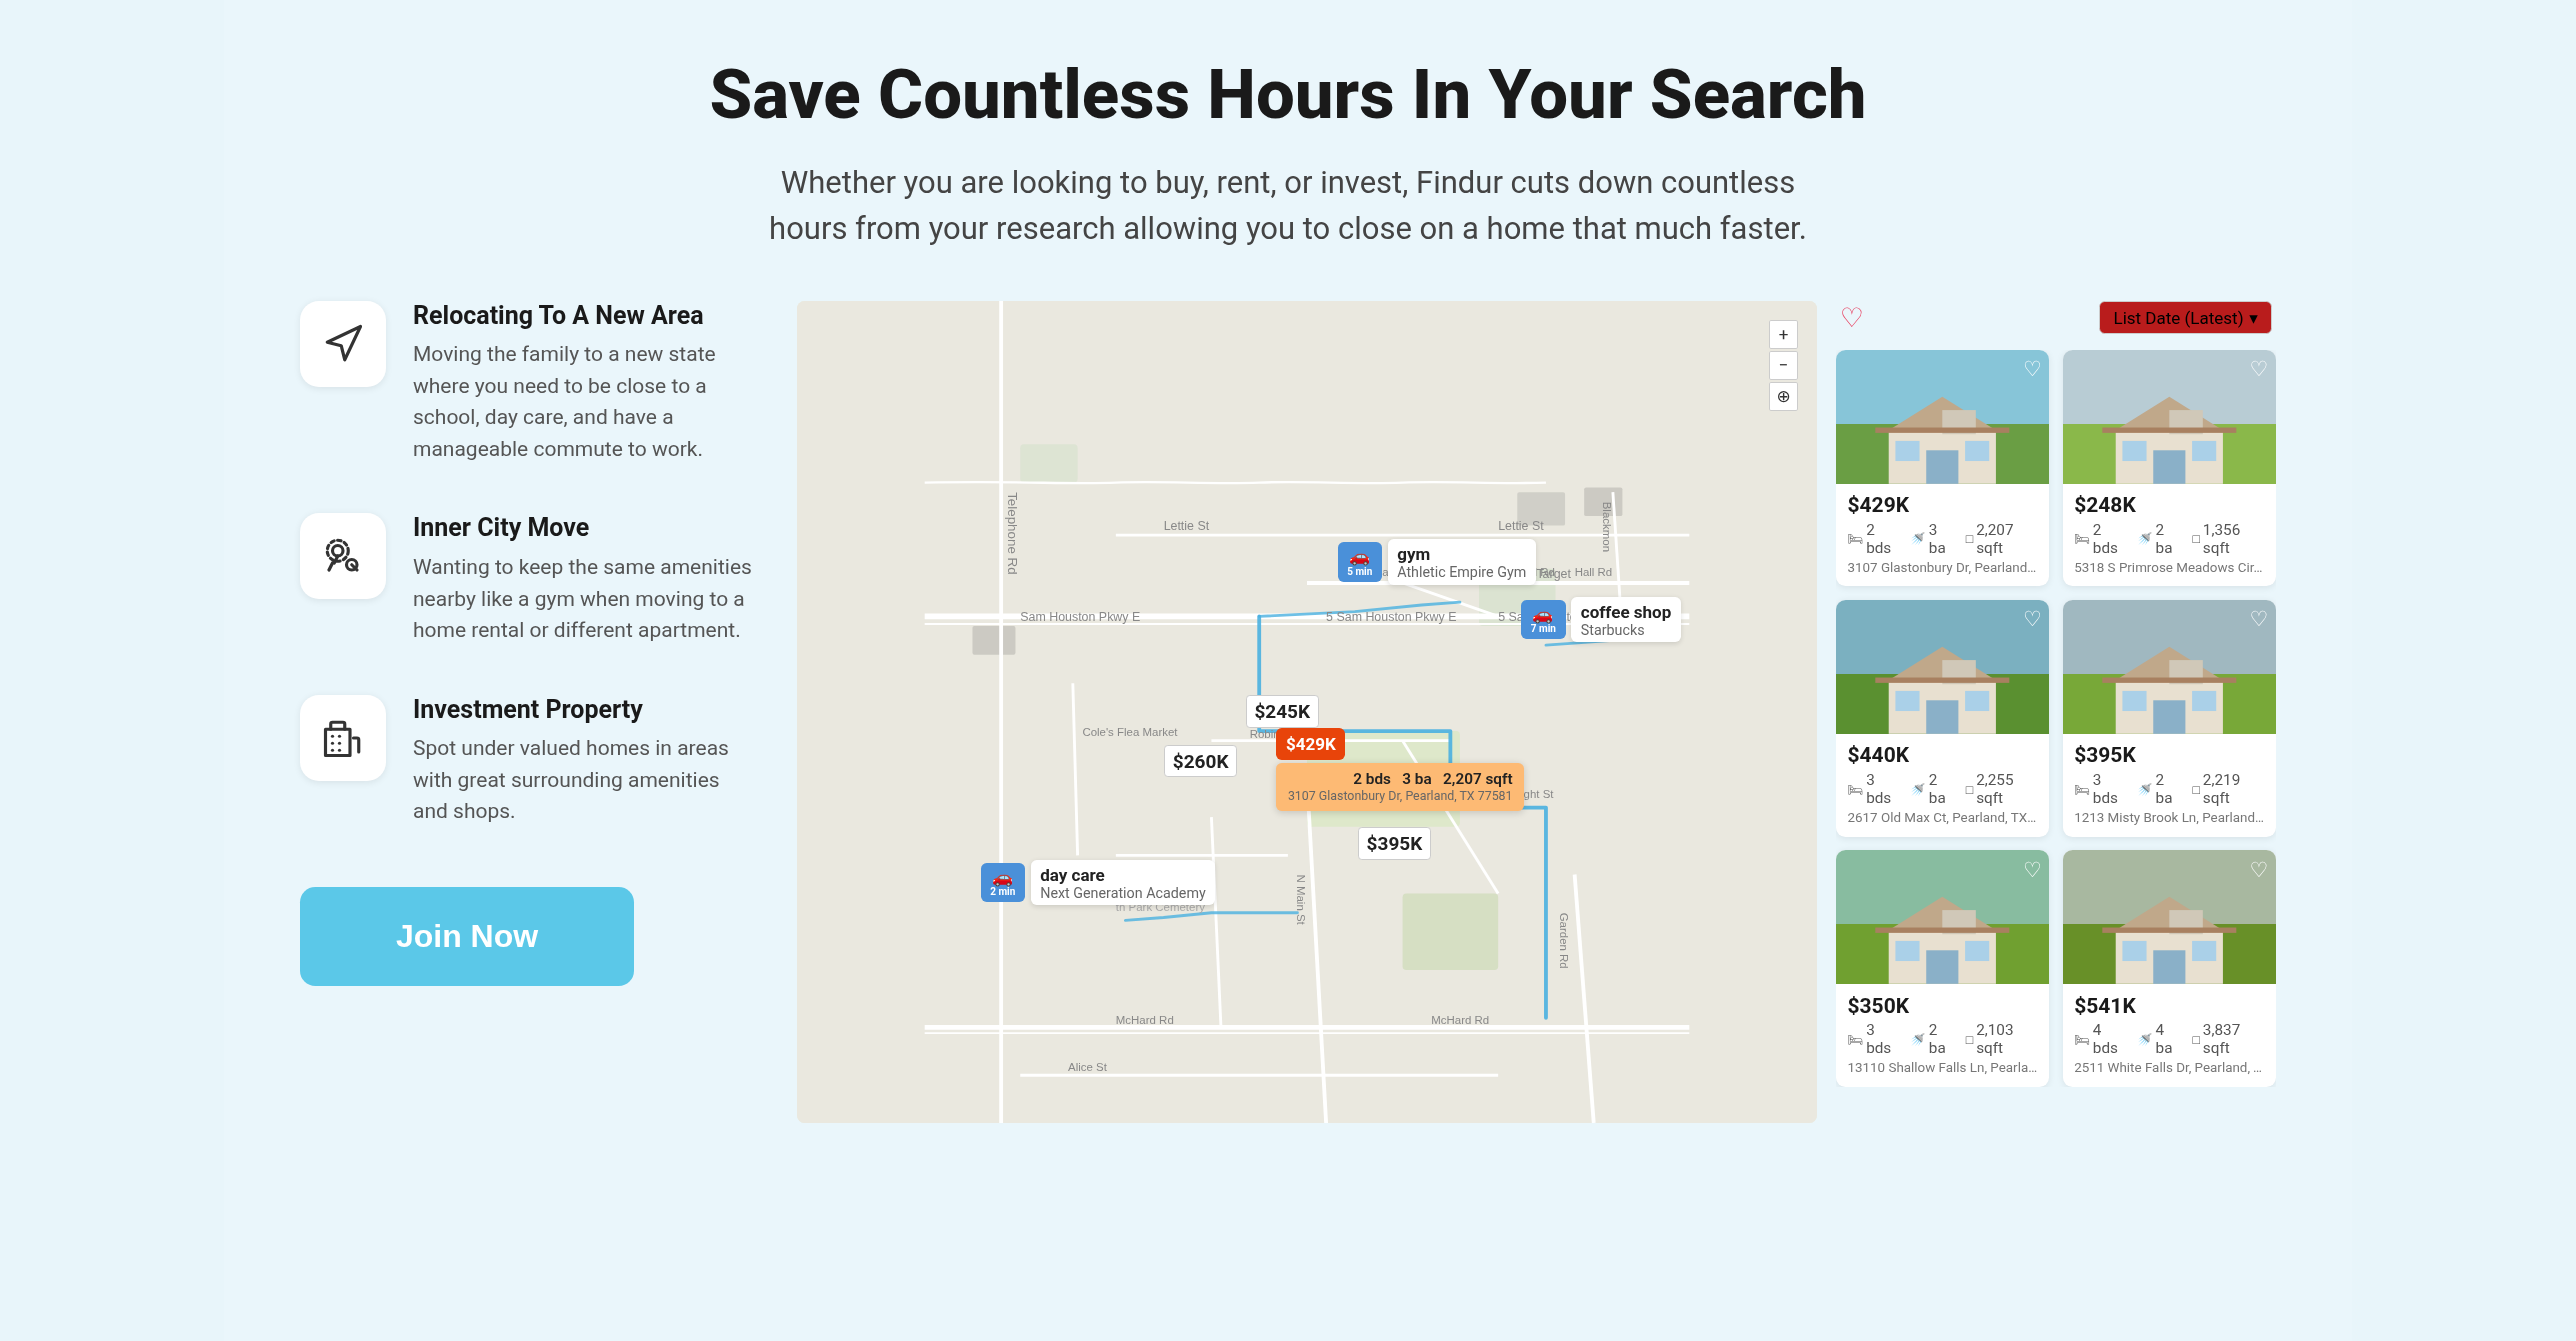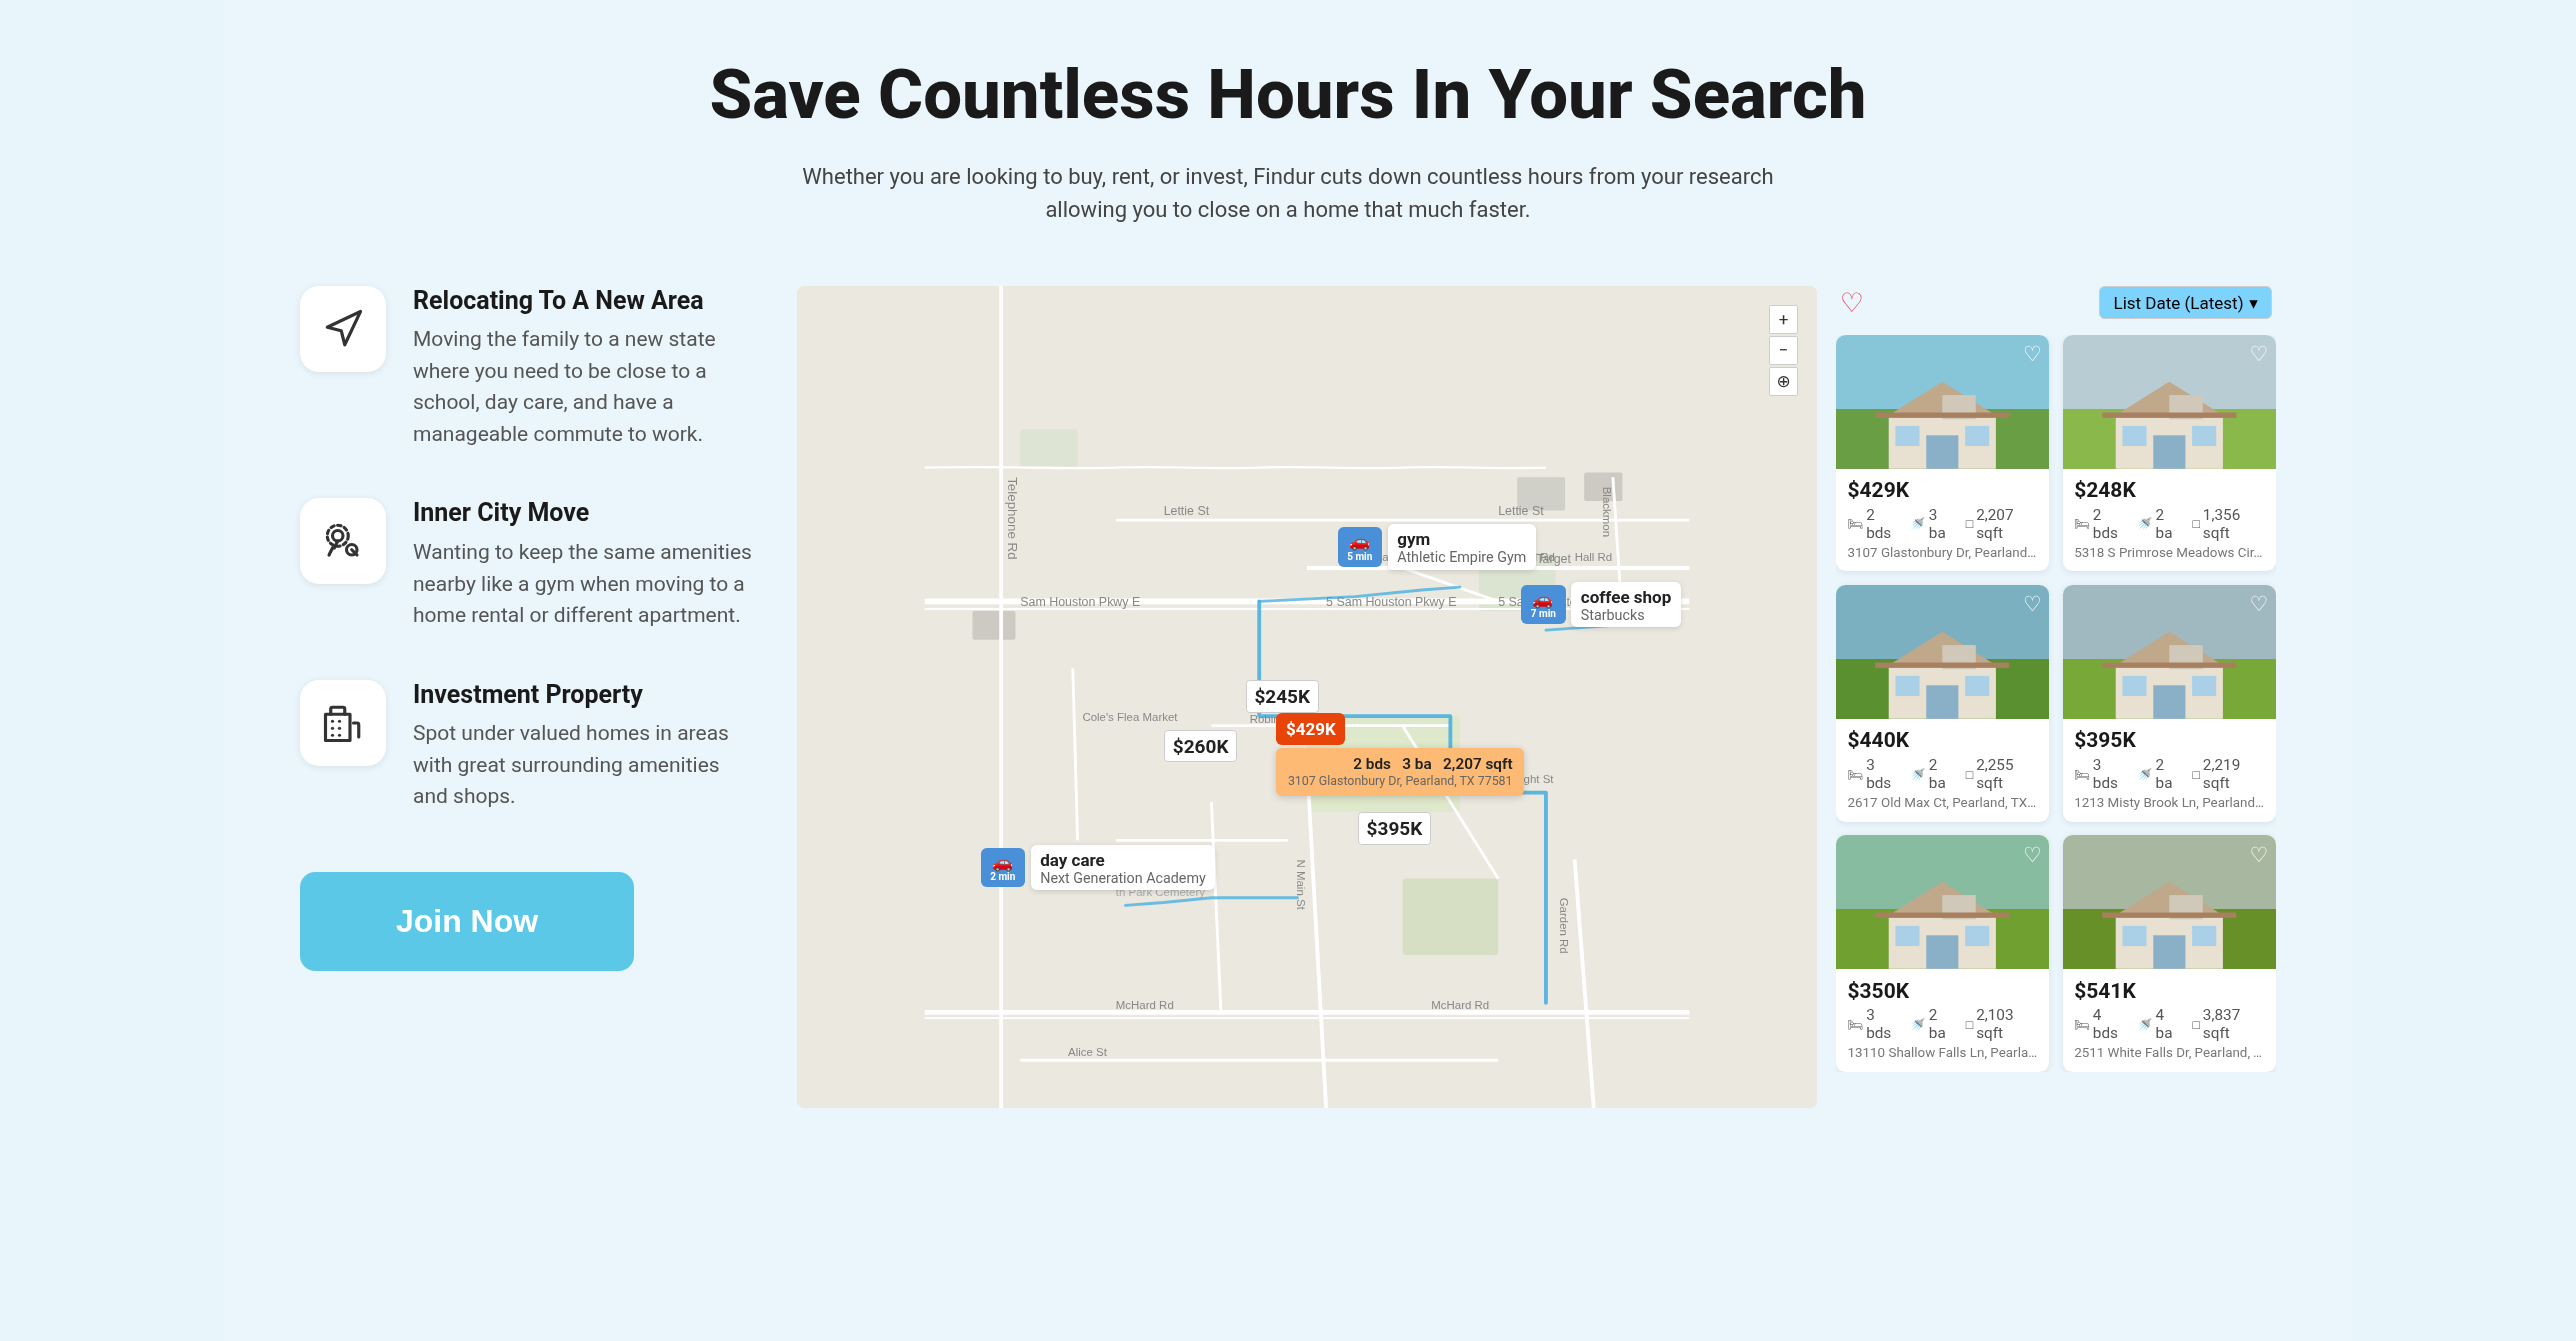--- a/index.html
+++ b/index.html
@@ -26,25 +26,25 @@
       max-width: 1338px;
     }
     .main-title {
       font-size: 69px;
       font-weight: 800;
       color: #1a1a1a;
       line-height: 1.1;
       margin-bottom: 27px;
     }
     .subtitle {
-      font-size: 22px;
+      font-size: 31px;
       color: #444;
       line-height: 1.5;
       max-width: 1051px;
-      margin: 12px auto;
+      margin: 0 auto;
     }
     .content-area {
       display: flex;
       gap: 0;
       width: 100%;
       max-width: 2389px;
       align-items: flex-start;
     }
     
     .left-panel {
@@ -205,21 +205,21 @@
       justify-content: space-between;
       margin-bottom: 15.3px;
       padding: 0 3.8px;
     }
     .heart-icon {
       color: #e84060;
       font-size: 27px;
       cursor: pointer;
     }
     .sort-dropdown {
-      background: #7dd3fc;
+      background: #b91c1c;
       border: 1px solid #ccc;
       border-radius: 5.7px;
       padding: 5.7px 13.4px;
       font-size: 17px;
       cursor: pointer;
       display: flex;
       align-items: center;
       gap: 5.7px;
     }
     .listings-grid {

